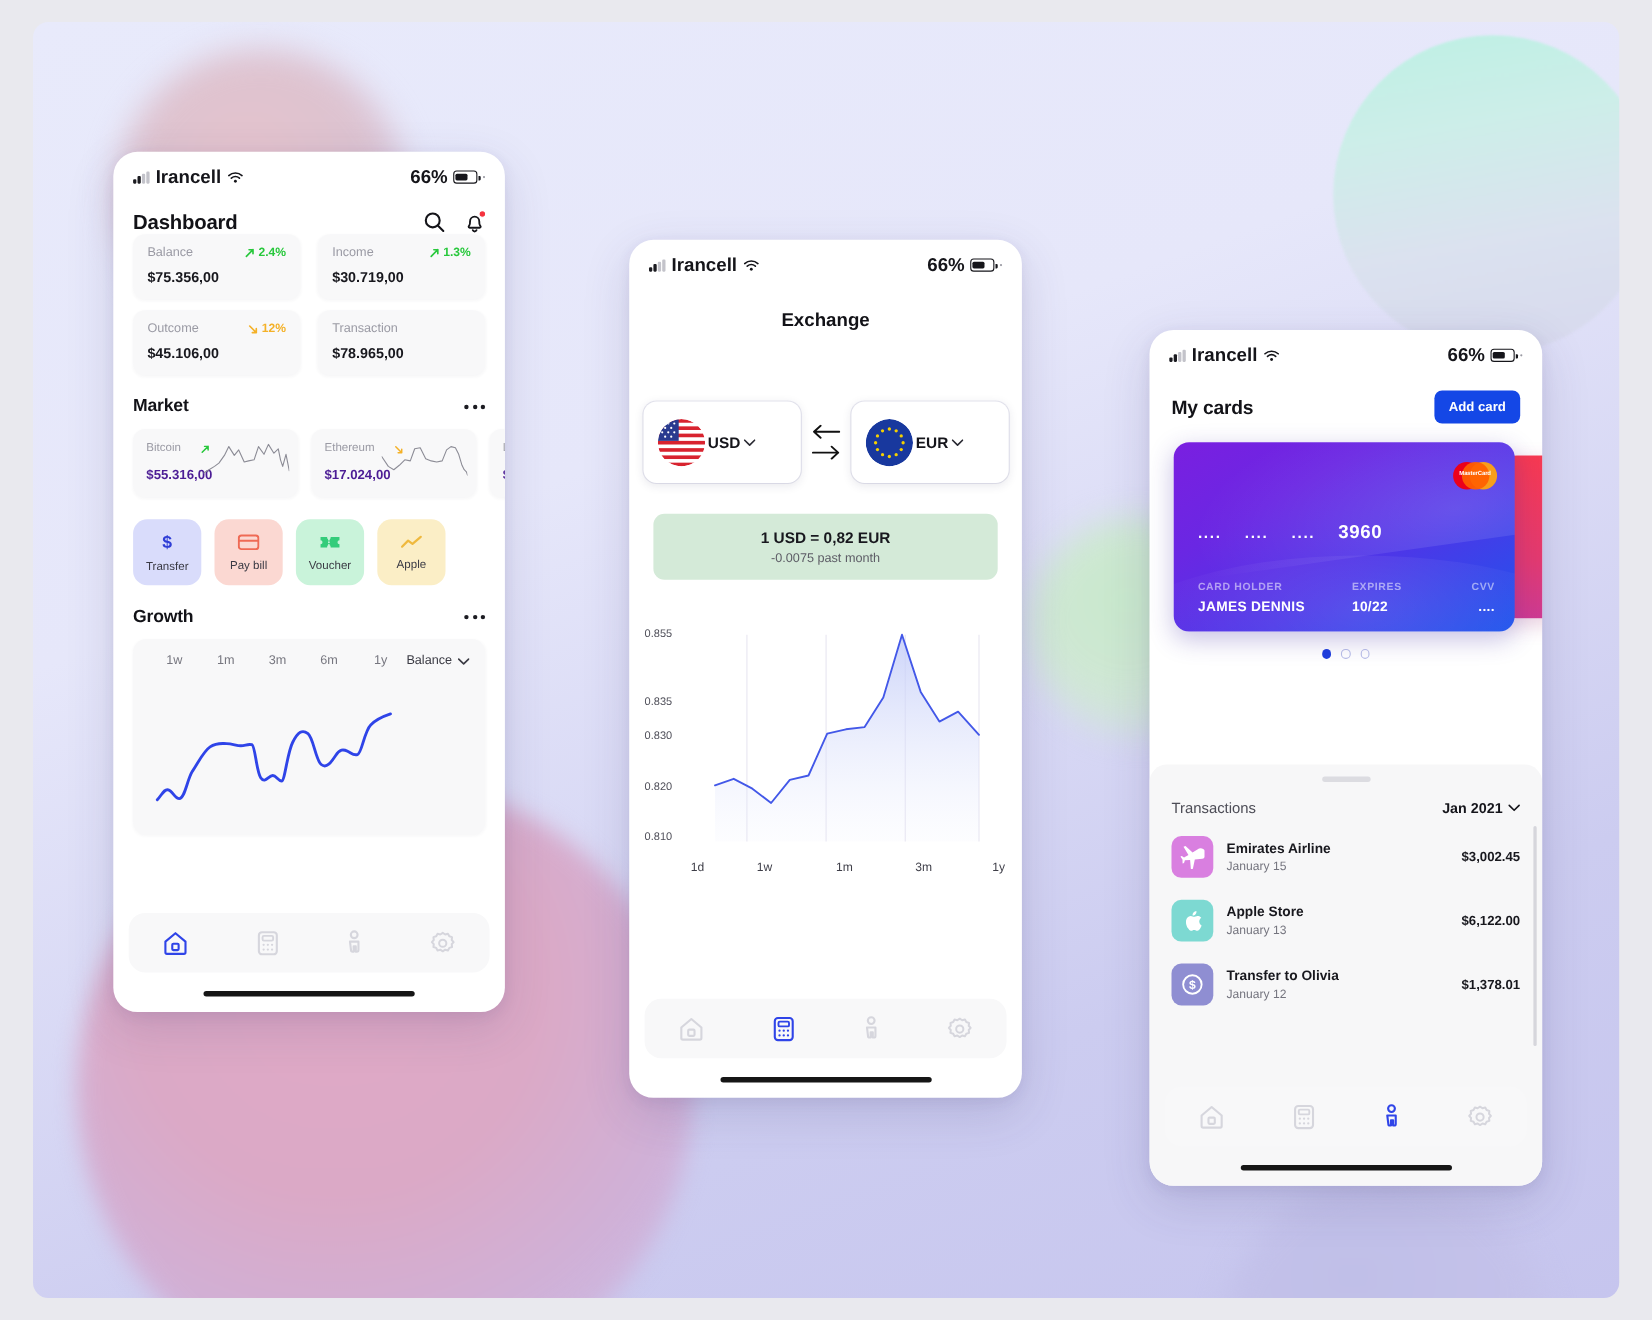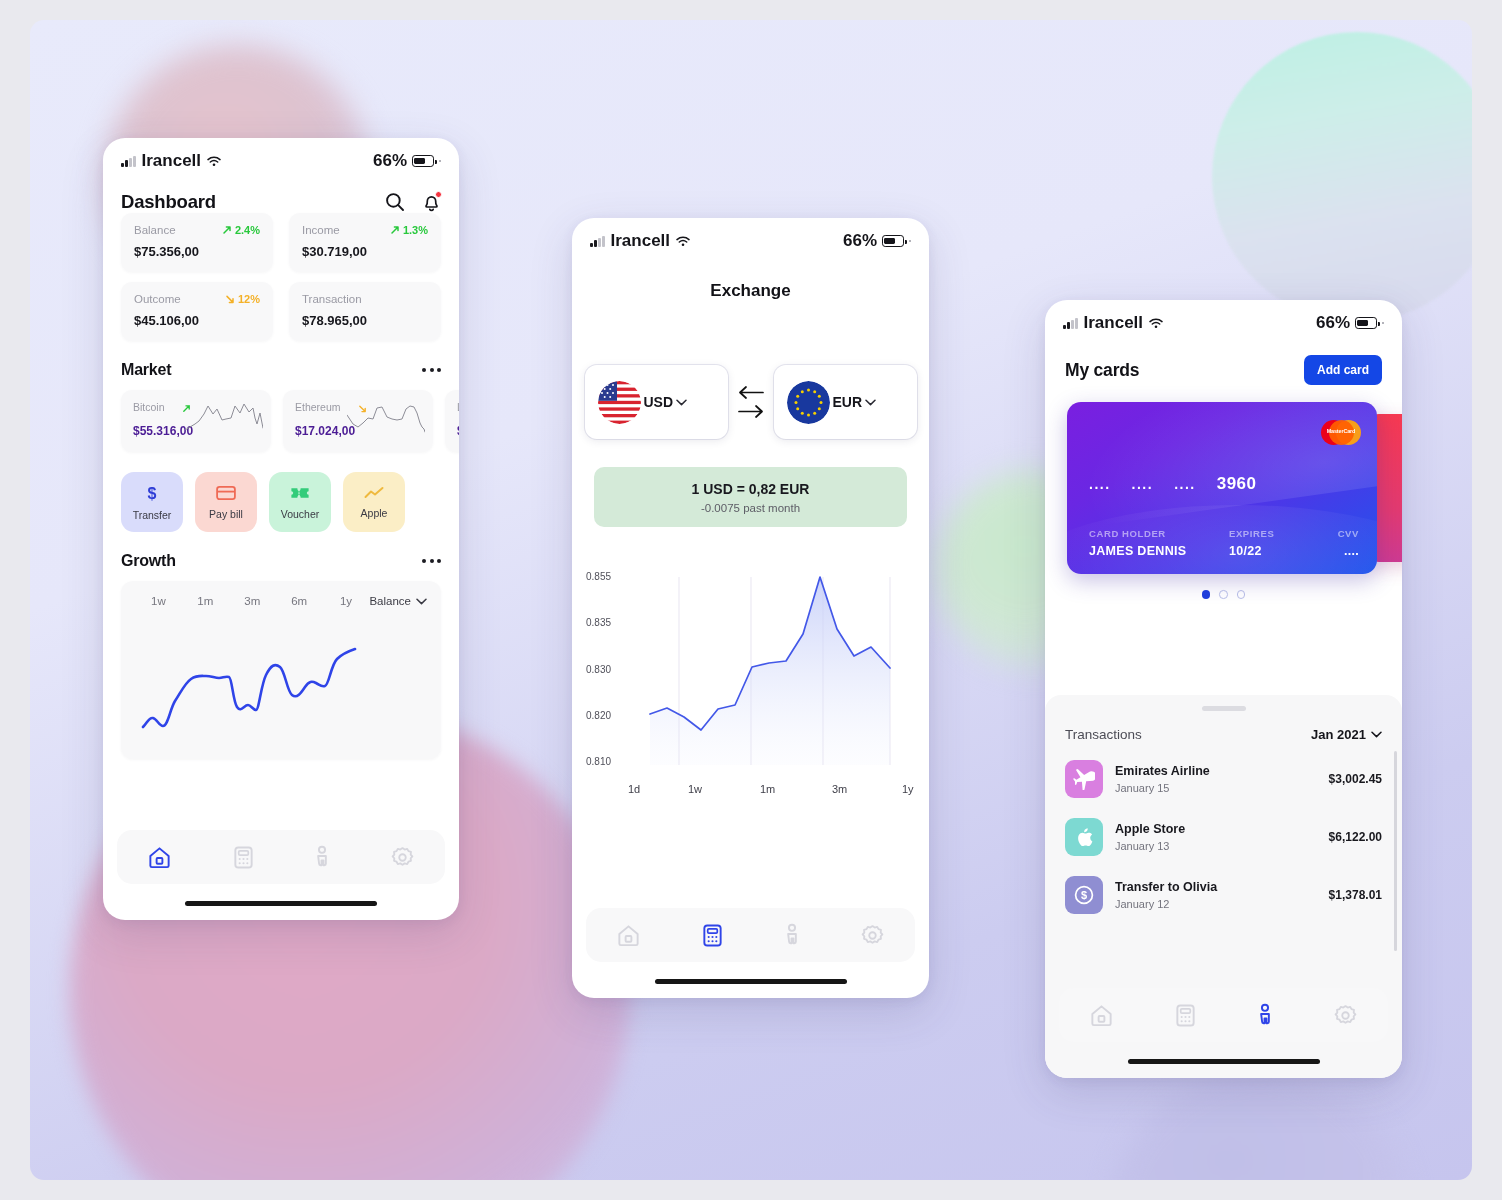--- a/index.html
+++ b/index.html
@@ -596,21 +596,21 @@
       </div>
     </div>
 
     <div class="rate-box">
       <div class="rate-main">1 USD = 0,82 EUR</div>
       <div class="rate-sub">-0.0075 past month</div>
     </div>
 
     <div class="ex-chart">
       <span class="y-lab" style="top:6px">0.855</span>
-      <span class="y-lab" style="top:52px">0.835</span>
+      <span class="y-lab" style="top:68px">0.835</span>
       <span class="y-lab" style="top:99px">0.830</span>
       <span class="y-lab" style="top:145px">0.820</span>
       <span class="y-lab" style="top:191px">0.810</span>
 
       <svg width="260" height="208" viewBox="0 0 260 208" style="position:absolute;left:60px;top:4px">
         <defs>
           <linearGradient id="exfill" x1="0" y1="0" x2="0" y2="1">
             <stop offset="0%" stop-color="#c3ccf8" stop-opacity="0.85"></stop>
             <stop offset="100%" stop-color="#e9edfd" stop-opacity="0.12"></stop>
           </linearGradient>

